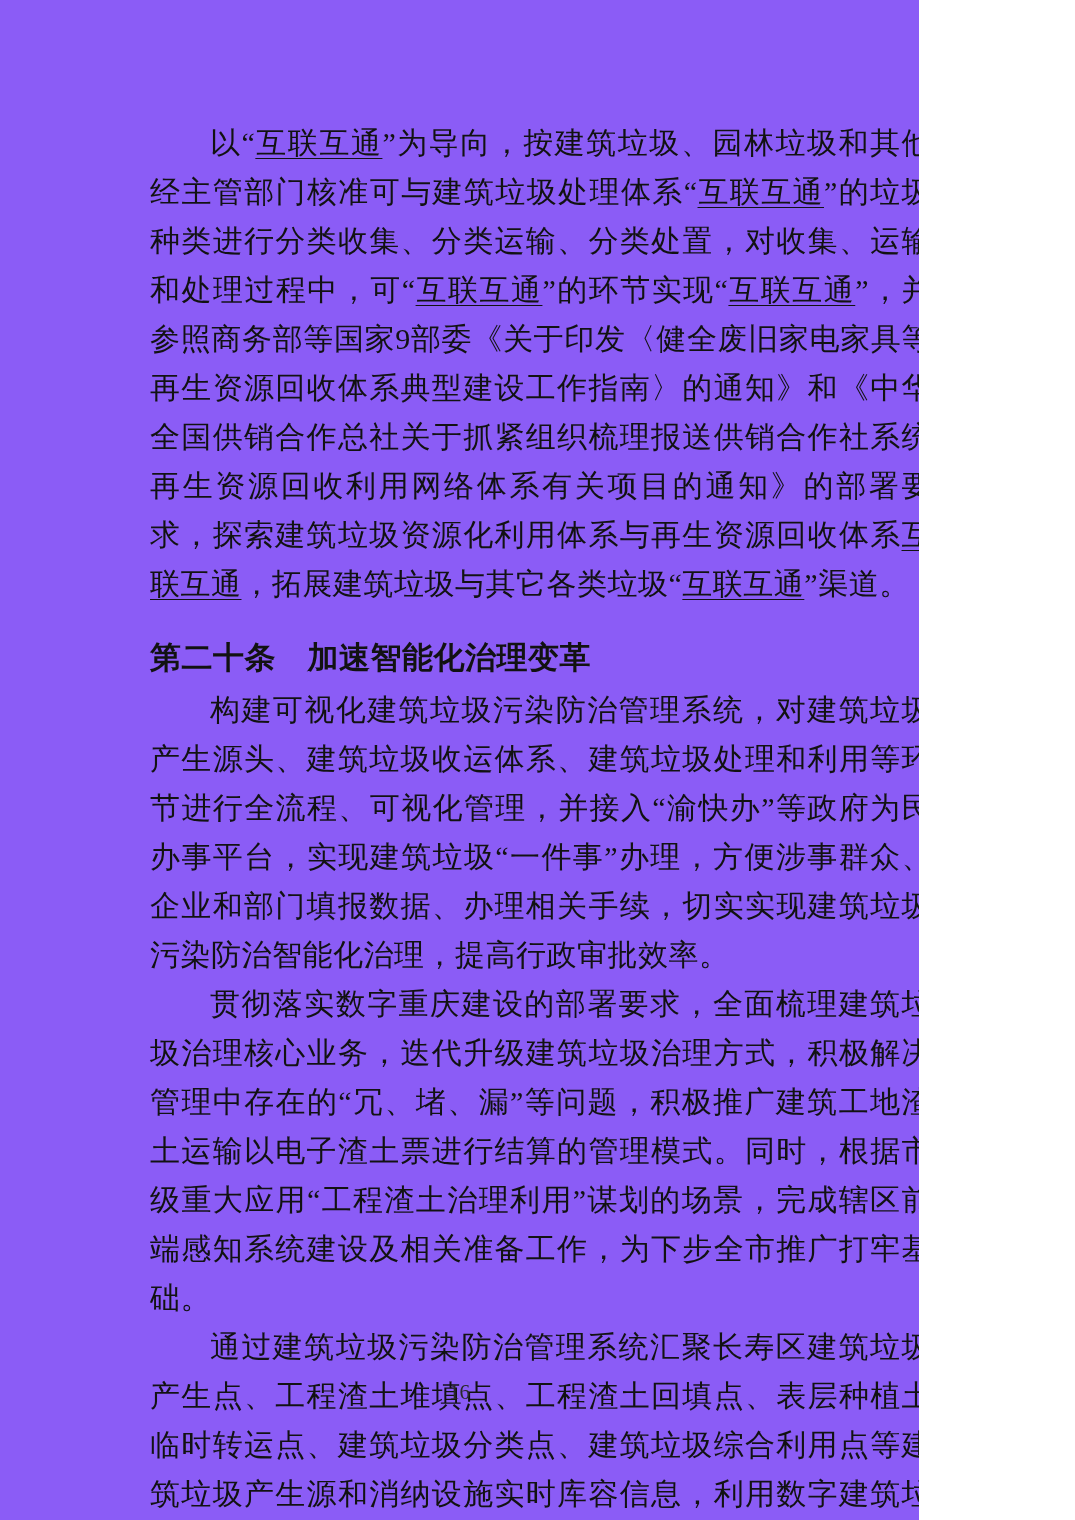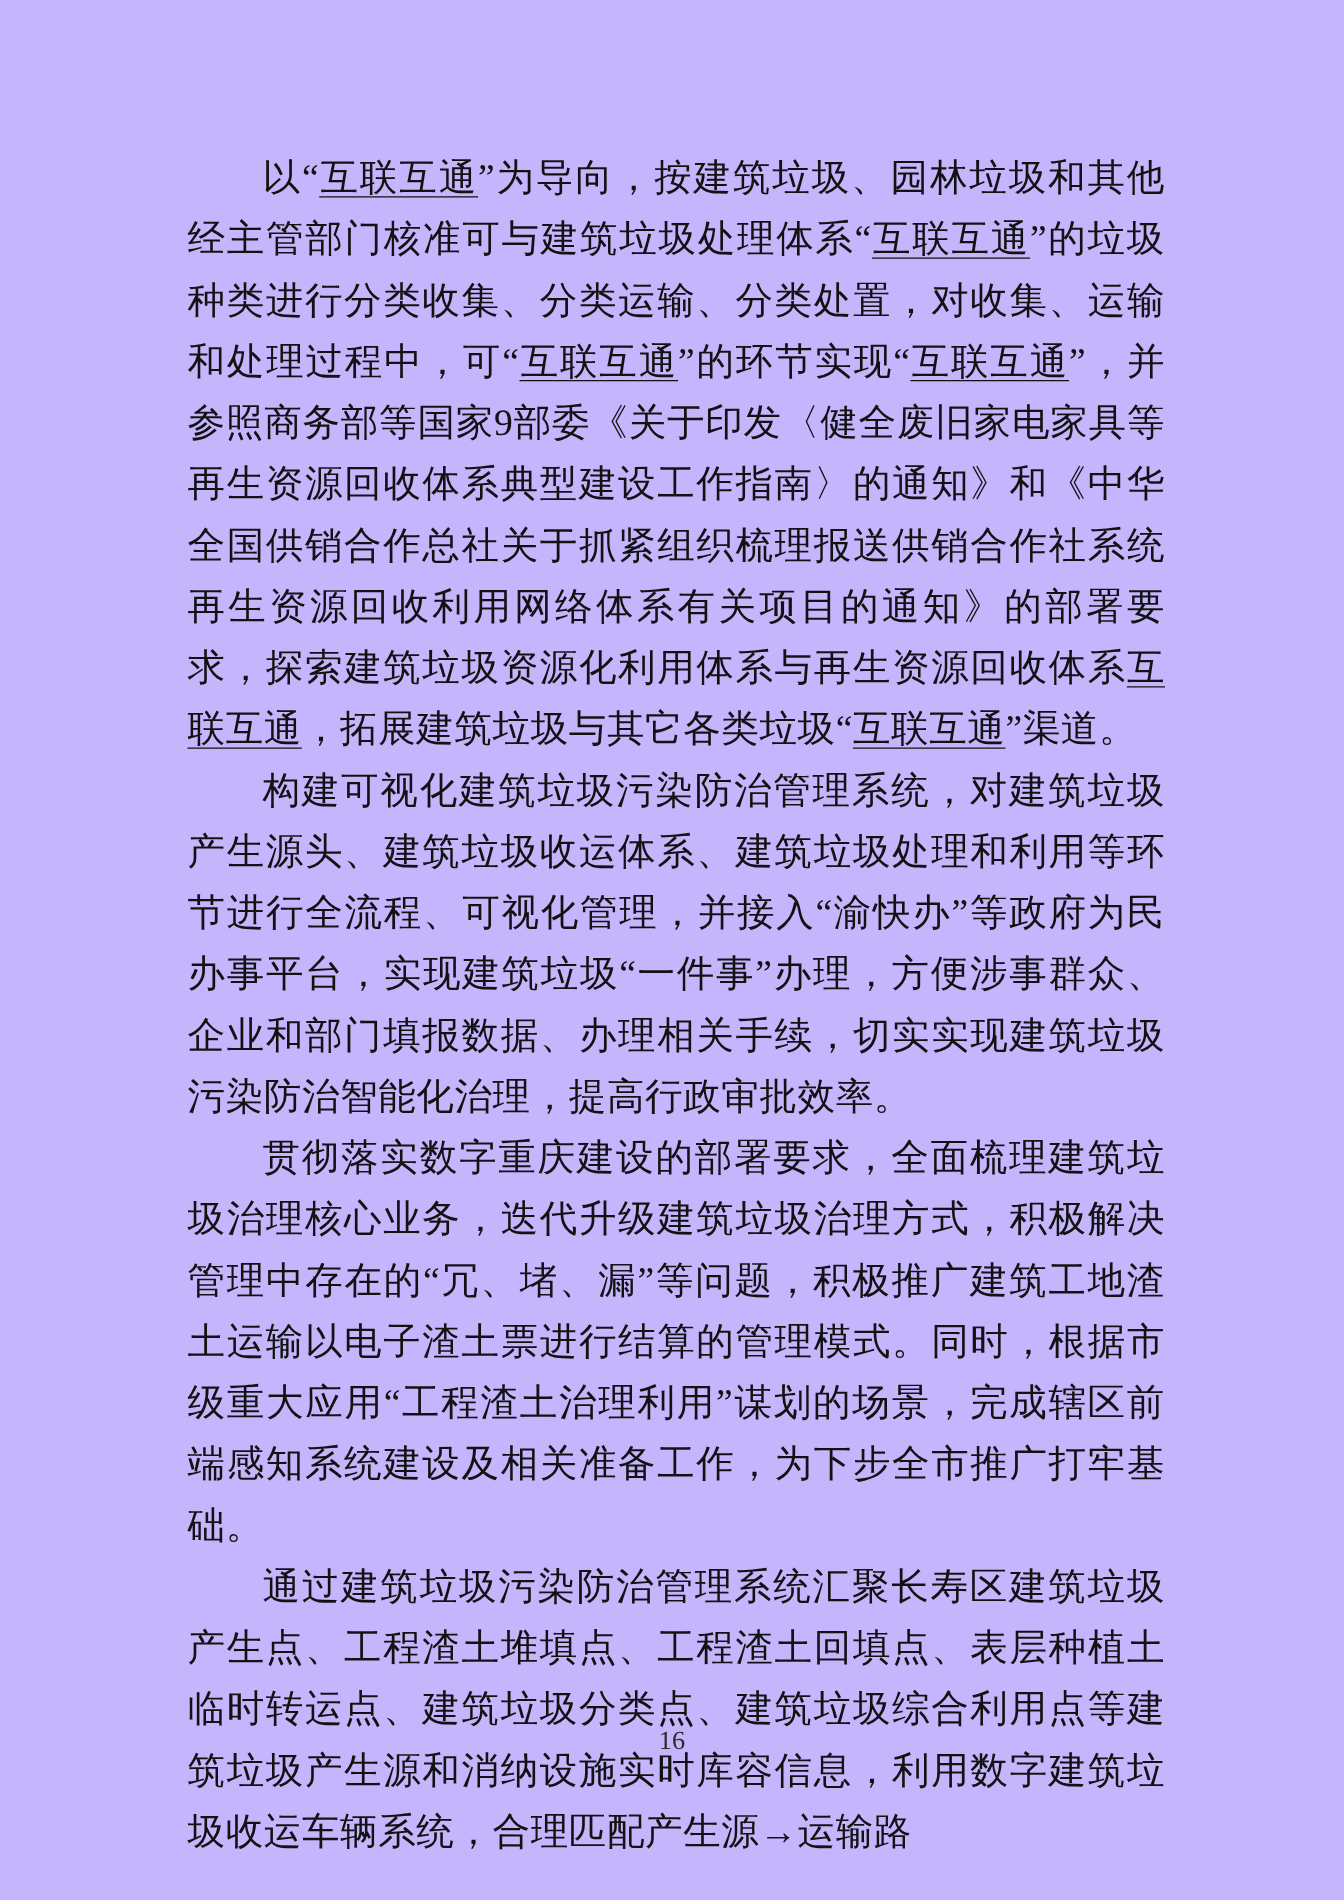--- a/index.html
+++ b/index.html
@@ -2,23 +2,23 @@
 <html><head>
 <meta charset="utf-8">
 <style>
   html, body {
     margin: 0;
     padding: 0;
     background: #ffffff;
   }
   .page {
     position: relative;
-    width: 1075px;
+    width: 919px;
     height: 1520px;
-    background: #c4b5fd;
+    background: #8b5cf6;
     overflow: hidden;
     font-family: "Liberation Serif", "DejaVu Serif", serif;
     color: #121212;
   }
   .content {
     position: absolute;
     left: 150px;
     top: 118px;
     width: 782px;
   }
@@ -53,18 +53,19 @@
     font-size: 21px;
     color: #2a2a2a;
   }
 </style>
 </head>
 <body>
 
 <div class="page">
   <div class="content">
       <p class="paragraph"><span>以“</span><span class="u">互联互通</span><span>”为导向，按建筑垃圾、园林垃圾和其他经主管部门核准可与建筑垃圾处理体系“</span><span class="u">互联互通</span><span>”的垃圾种类进行分类收集、分类运输、分类处置，对收集、运输和处理过程中，可“</span><span class="u">互联互通</span><span>”的环节实现“</span><span class="u">互联互通</span><span>”，并参照商务部等国家9部委《关于印发〈健全废旧家电家具等再生资源回收体系典型建设工作指南〉的通知》和《中华全国供销合作总社关于抓紧组织梳理报送供销合作社系统再生资源回收利用网络体系有关项目的通知》的部署要求，探索建筑垃圾资源化利用体系与再生资源回收体系</span><span class="u">互联互通</span><span>，拓展建筑垃圾与其它各类垃圾“</span><span class="u">互联互通</span><span>”渠道。</span></p>
+      <h2 class="heading"><span>第二十条　加速智能化治理变革</span></h2>
       <p class="paragraph"><span>构建可视化建筑垃圾污染防治管理系统，对建筑垃圾产生源头、建筑垃圾收运体系、建筑垃圾处理和利用等环节进行全流程、可视化管理，并接入“渝快办”等政府为民办事平台，实现建筑垃圾“一件事”办理，方便涉事群众、企业和部门填报数据、办理相关手续，切实实现建筑垃圾污染防治智能化治理，提高行政审批效率。</span></p>
       <p class="paragraph"><span>贯彻落实数字重庆建设的部署要求，全面梳理建筑垃圾治理核心业务，迭代升级建筑垃圾治理方式，积极解决管理中存在的“冗、堵、漏”等问题，积极推广建筑工地渣土运输以电子渣土票进行结算的管理模式。同时，根据市级重大应用“工程渣土治理利用”谋划的场景，完成辖区前端感知系统建设及相关准备工作，为下步全市推广打牢基础。</span></p>
       <p class="paragraph"><span>通过建筑垃圾污染防治管理系统汇聚长寿区建筑垃圾产生点、工程渣土堆填点、工程渣土回填点、表层种植土临时转运点、建筑垃圾分类点、建筑垃圾综合利用点等建筑垃圾产生源和消纳设施实时库容信息，利用数字建筑垃圾收运车辆系统，合理匹配产生源→运输路</span></p>
     </div>
   <div class="page-number">16</div>
 </div>
 
 </body></html>

